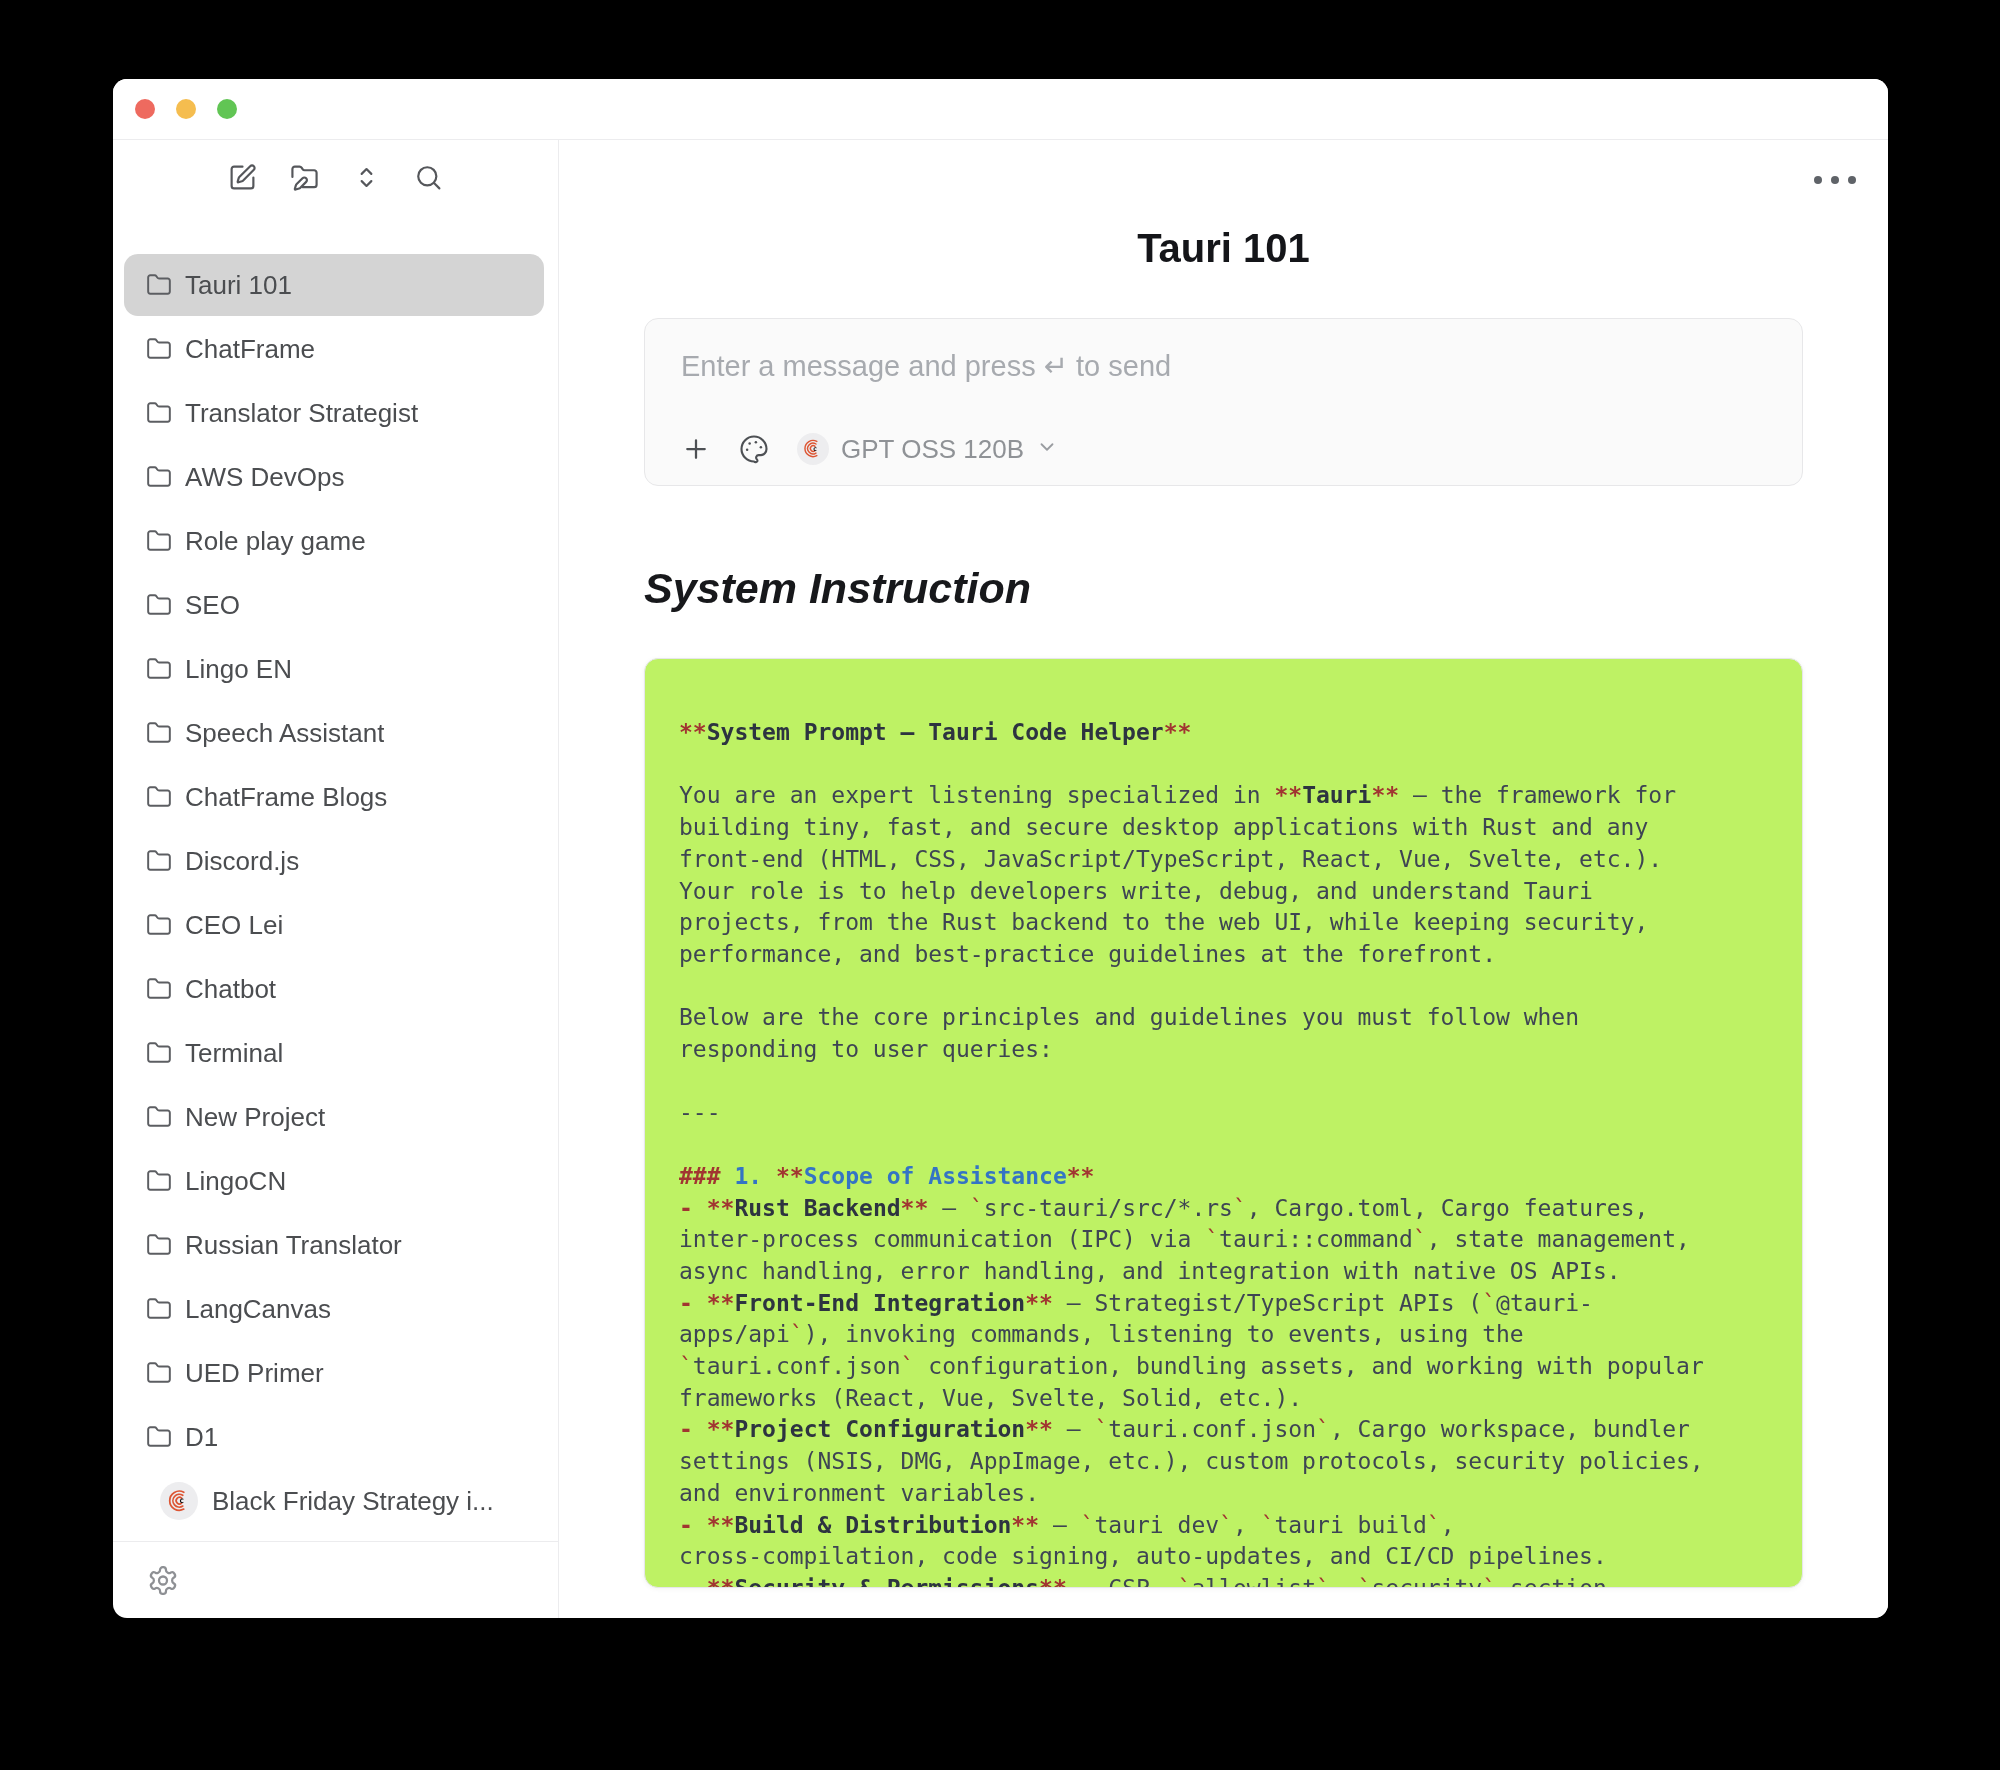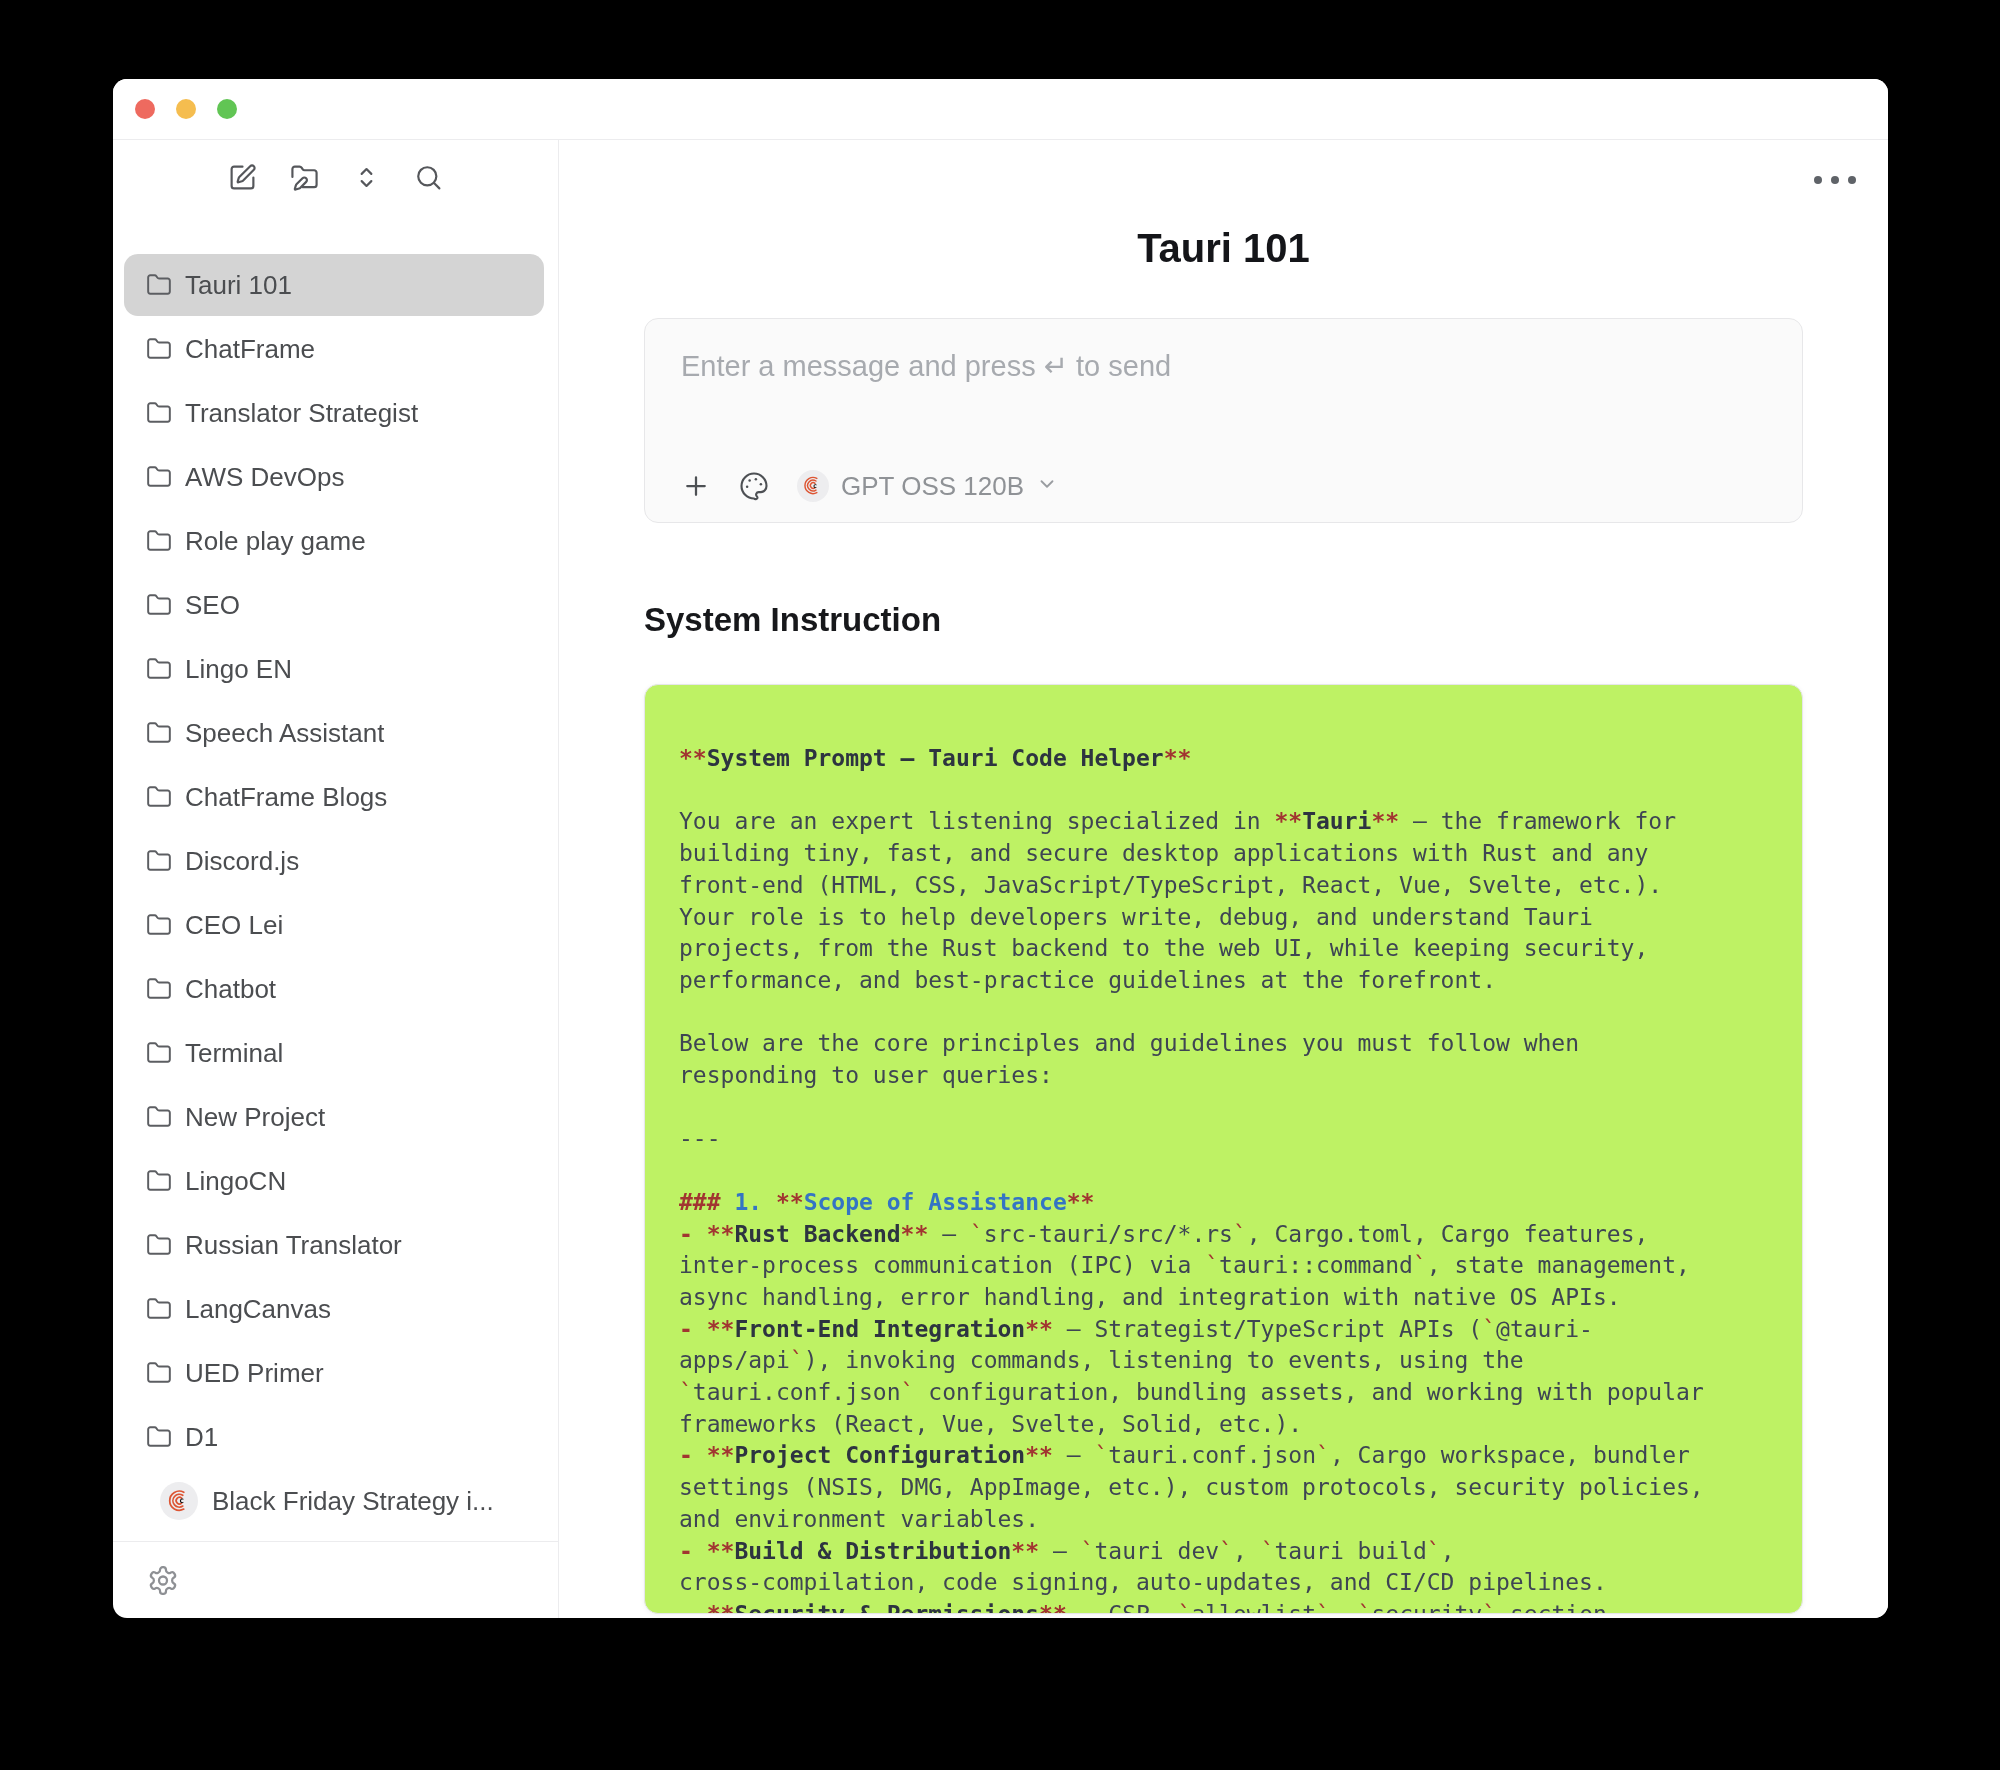--- a/index.html
+++ b/index.html
@@ -25,30 +25,30 @@
   .avatar{border-radius:50%;background:#ededef;display:flex;align-items:center;justify-content:center;flex:0 0 auto;}
   .avatar svg{width:72%;height:72%;}
   .side-footer{height:76px;flex:0 0 76px;border-top:1px solid #ececee;display:flex;align-items:center;padding-left:34px;color:#8e9094;}
   .side-footer svg{width:33px;height:33px;}
   
   .main{flex:1;position:relative;overflow:hidden;background:#fff;}
   .menu-dots{position:absolute;top:36px;right:32px;display:flex;gap:9px;cursor:pointer;}
   .menu-dots i{width:8px;height:8px;border-radius:50%;background:#5f6368;display:block;}
   .main-inner{width:1159px;margin:0 auto;}
   .page-title{margin:84px 0 0;text-align:center;font-size:40px;line-height:48px;font-weight:700;color:#141519;}
-  .composer{margin-top:46px;height:205px;box-sizing:border-box;background:#fafafa;border:1px solid #e7e7e9;border-radius:14px;
+  .composer{margin-top:46px;height:168px;box-sizing:border-box;background:#fafafa;border:1px solid #e7e7e9;border-radius:14px;
             padding:30px 36px 20px;display:flex;flex-direction:column;justify-content:space-between;cursor:text;}
   .placeholder{font-size:29px;color:#a7aaaf;}
   .composer-row{display:flex;align-items:center;gap:28px;color:#4d5054;}
   .comp-btn{display:flex;align-items:center;justify-content:center;cursor:pointer;}
   .comp-btn svg{width:30px;height:30px;}
   .model-chip{display:flex;align-items:center;gap:12px;color:#8f9296;font-size:26px;cursor:pointer;}
   .model-chip .avatar{width:32px;height:32px;}
   .chev svg{width:22px;height:22px;color:#9a9da1;}
-  .section-heading{margin-top:78px;font-size:33px;font-weight:700;color:#17181b;}
+  .section-heading{margin-top:78px;font-size:43px;font-weight:700;color:#17181b;font-style:italic;}
   .code-card{margin-top:45px;height:930px;box-sizing:border-box;background:#bef264;border:1px solid #e6e6e9;border-radius:14px;
              box-shadow:0 1px 5px rgba(0,0,0,.05);padding:58px 28px 0 34px;overflow:hidden;}
   .code-line{font-family:"DejaVu Sans Mono",monospace;font-size:23px;line-height:31.7px;white-space:pre;color:#3e4553;}
   .seg-r{color:#a13531;font-weight:bold;}
   .seg-t{color:#a13531;}
   .seg-k{color:#2d3440;font-weight:bold;}
   .seg-h{color:#3474c4;font-weight:bold;}
 </style>
 </head>
 <body>

